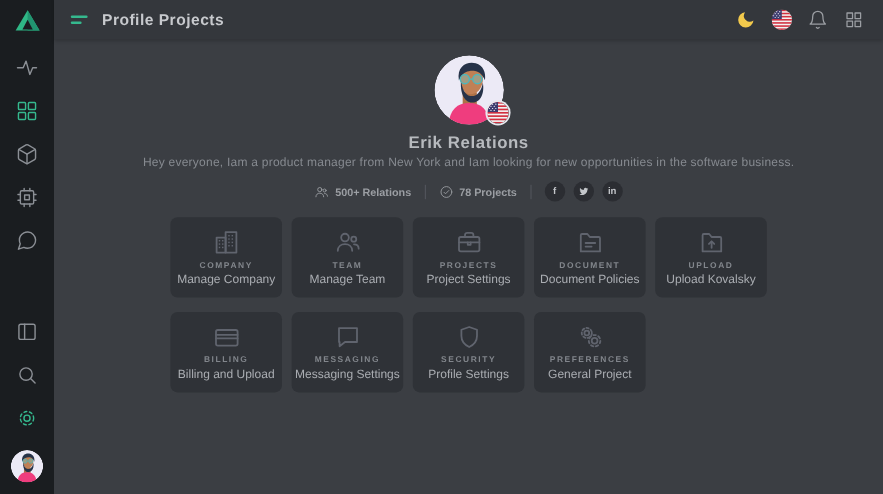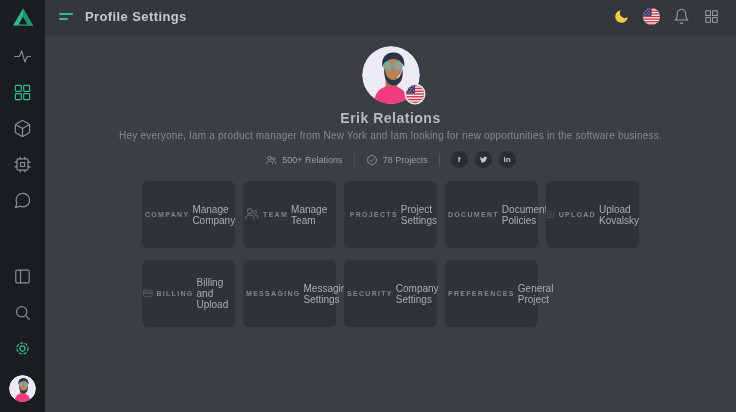--- a/index.html
+++ b/index.html
@@ -30,30 +30,30 @@
   .tb-ic svg { width:100%; height:100%; display:block; }
 
   
   .content { flex:1; background:#3b3e43; display:flex; flex-direction:column; align-items:center; }
   .avatar-wrap { margin-top:13px; position:relative; width:58px; height:58px; }
   .avatar-img { width:58px; height:58px; border-radius:50%; overflow:hidden; display:block; }
   .flag-badge { position:absolute; right:-4px; bottom:1px; width:18px; height:18px; border-radius:50%; overflow:hidden; box-shadow:0 0 0 1.5px #e8e8ee; }
   .p-name { margin-top:6px; font-size:14px; font-weight:bold; letter-spacing:.5px; color:#b7babe; }
   .p-bio { margin-top:4px; font-size:10px; color:#868a90; letter-spacing:.2px; }
   .stats-row { margin-top:10px; display:flex; align-items:center; gap:11px; }
-  .stat { display:flex; align-items:center; gap:5px; font-size:9px; color:#9b9ea3; }
+  .stat { display:flex; align-items:center; gap:5px; font-size:9px; color:#9b9ea3;font-weight:bold; }
   .stat svg { width:12px; height:12px; color:#9b9ea3; }
   .v-div { width:1px; height:12px; background:#50535a; }
   .socials { display:flex; align-items:center; gap:7px; }
   .soc { width:17px; height:17px; border-radius:50%; background:#2b2d32; color:#c3c6ca; display:flex; align-items:center; justify-content:center; font-size:8px; font-weight:bold; cursor:pointer; }
   .soc svg { width:9px; height:9px; fill:#c3c6ca; }
 
   
   .grid { margin-top:13px; display:grid; grid-template-columns:repeat(5,93px); gap:12px 8px; }
-  .card { height:67px; background:#2f3237; border-radius:6px; display:flex; flex-direction:row; align-items:center; gap:3px; cursor:pointer; }
+  .card { height:67px; background:#2f3237; border-radius:6px; display:flex; flex-direction:column; align-items:center; justify-content:center; gap:3px; cursor:pointer; }
   .card-ic { width:24px; height:24px; color:#60646e; margin-bottom:1px; }
   .card-ic svg { width:100%; height:100%; display:block; }
   .card-cat { font-size:7px; font-weight:bold; letter-spacing:1.3px; color:#82868c; }
   .card-lbl { font-size:10px; color:#aaadb2; }
 
   svg.icon-stroke { fill:none; stroke:currentColor; stroke-width:1.5; stroke-linecap:round; stroke-linejoin:round; }
   .hidden-defs { position:absolute; width:0; height:0; overflow:hidden; }
 </style>
 </head>
 <body>
@@ -182,21 +182,21 @@
     </div>
   </div>
 
   <div class="main">
 
     <div class="topbar">
       <span class="burger">
           <span class="b1"></span>
           <span class="b2"></span>
         </span>
-      <span class="page-title">Profile Settings</span>
+      <span class="page-title">Profile Projects</span>
       <div class="tb-right">
         <span class="tb-ic">
           <svg viewBox="0 0 24 24">
               <path d="M21 12.79A9 9 0 1 1 11.21 3 7 7 0 0 0 21 12.79z" fill="#f2c94c"></path>
             </svg>
         </span>
         <span class="tb-ic">
           <svg viewBox="0 0 20 20">
               <use href="#us-flag"></use>
             </svg>
@@ -369,21 +369,21 @@
           <span class="card-lbl">Messaging Settings</span>
         </div>
 
         <div class="card">
           <span class="card-ic">
             <svg class="icon-stroke" viewBox="0 0 24 24" stroke-width="1.3">
                 <path d="M12 3.5l6.5 2.3v5.2c0 4.6-2.8 7.4-6.5 9.2-3.7-1.8-6.5-4.6-6.5-9.2V5.8z"></path>
               </svg>
           </span>
           <span class="card-cat">SECURITY</span>
-          <span class="card-lbl">Company Settings</span>
+          <span class="card-lbl">Profile Settings</span>
         </div>
 
         <div class="card">
           <span class="card-ic">
             <svg class="icon-stroke" viewBox="0 0 24 24" stroke-width="1.3">
                 <circle cx="9" cy="8.5" r="2"></circle>
                 <circle cx="9" cy="8.5" r="4.2" stroke-dasharray="1.9 1.9"></circle>
                 <circle cx="15.5" cy="15" r="2.4"></circle>
                 <circle cx="15.5" cy="15" r="4.8" stroke-dasharray="2.1 2.1"></circle>
               </svg>

